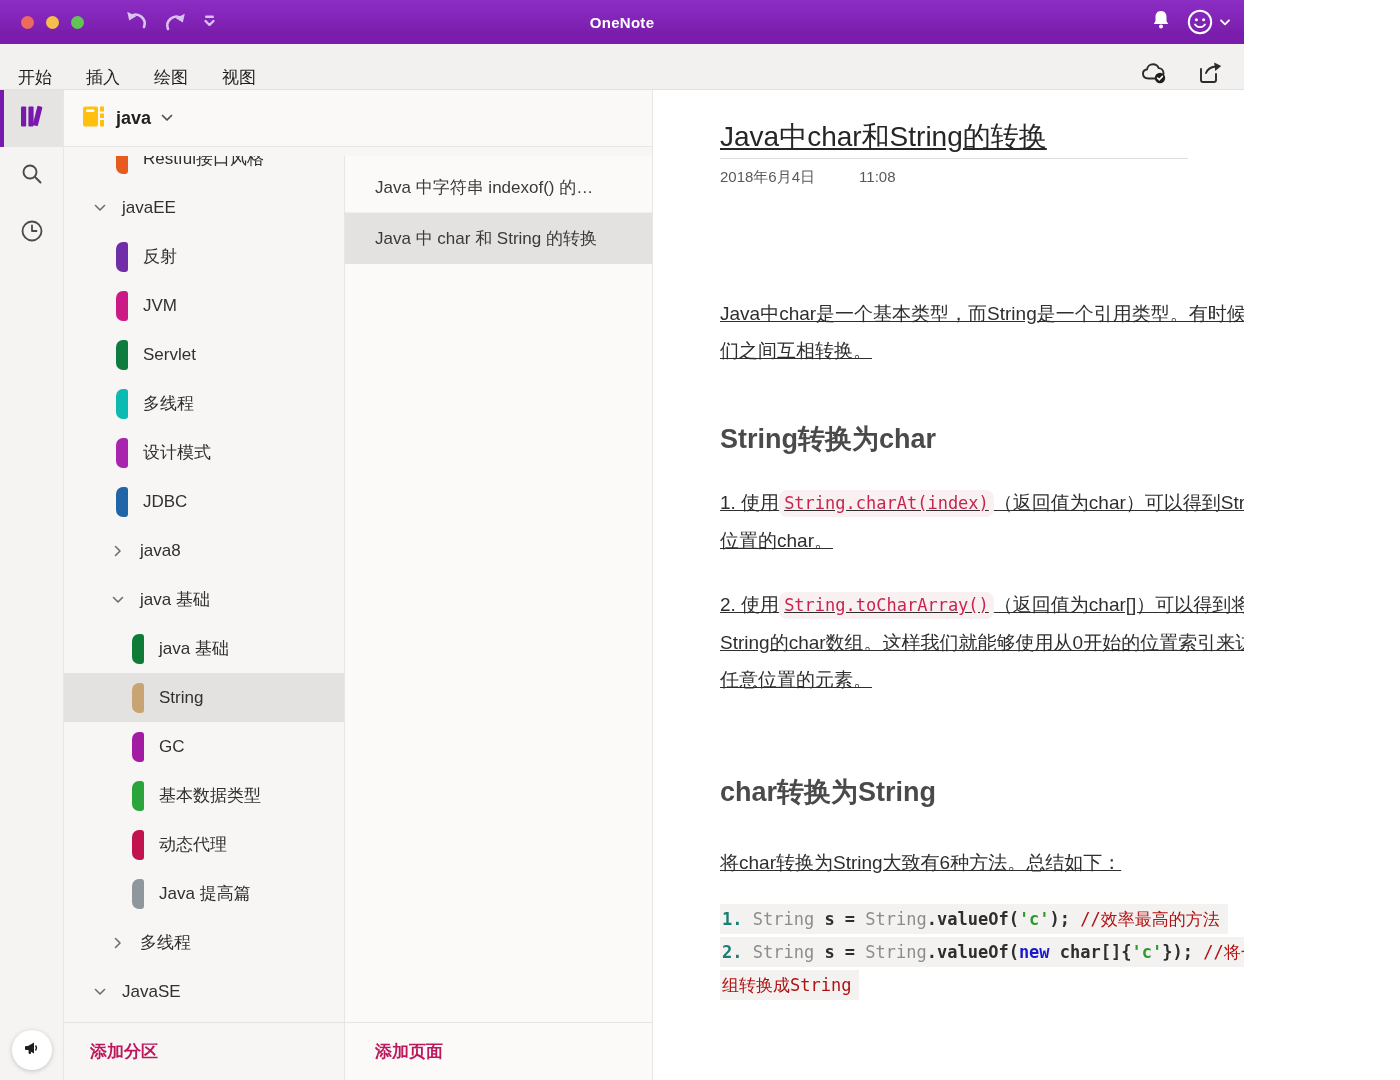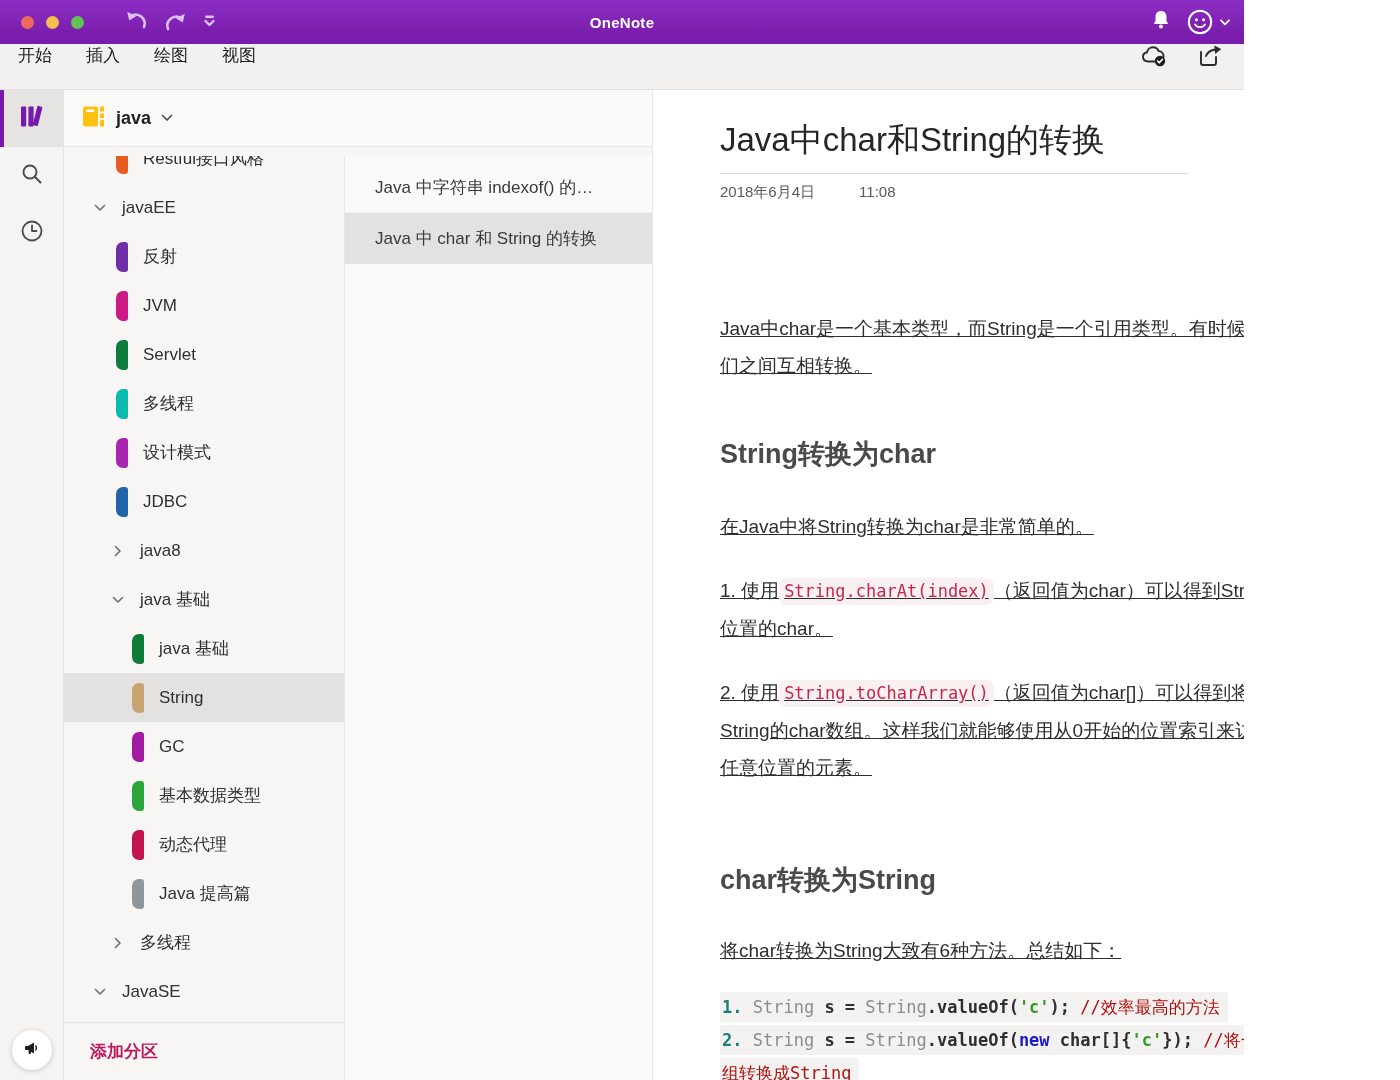--- a/index.html
+++ b/index.html
@@ -13,21 +13,21 @@
   .traffic { display:flex; gap:12px; margin-left:21px; }
   .light { width:13px; height:13px; border-radius:50%; }
   .light-red { background:#EE6A5F; } .light-yellow { background:#F5BE4F; } .light-green { background:#61C554; }
   .history { display:flex; align-items:center; gap:14px; margin-left:40px; }
   .apptitle { position:absolute; left:50%; transform:translateX(-50%); color:#fff; font-size:15px;
               font-weight:600; letter-spacing:.3px; }
   .titlebar-right { position:absolute; right:14px; display:flex; align-items:center; gap:16px; }
 
   
   .menubar { flex:0 0 46px; background:#F2F1EF; border-bottom:1px solid #E2E1DF; display:flex;
-             align-items:flex-start; padding:0 16px; position:relative; }
+             align-items:flex-end; padding:0 16px; position:relative; }
   .menu-item { font-size:17px; color:#1E1E1E; margin:0 17px; cursor:default; }
   .menu-item:first-child { margin-left:2px; }
   .menubar-right { position:absolute; right:20px; display:flex; gap:28px; align-items:center; }
 
   
   .main { flex:1; display:flex; min-height:0; }
 
   
   .rail { flex:0 0 64px; background:#F5F4F3; border-right:1px solid #E7E6E4; display:flex;
           flex-direction:column; position:relative; }
@@ -62,22 +62,22 @@
               color:#3A3A3A; border-bottom:1px solid #F0EFED; white-space:nowrap; }
   .page-row.selected { background:#E3E2E1; border-bottom-color:#E3E2E1; }
 
   .panel-footer { flex:0 0 58px; border-top:1px solid #E5E4E2; display:flex; align-items:center; }
   .sections .panel-footer { padding-left:26px; }
   .pages .panel-footer { padding-left:30px; }
   .add-link { color:#be185d; font-size:17px; font-weight:600; cursor:pointer; }
 
   
   .content { flex:1; background:#fff; padding:28px 40px 0 67px; overflow:hidden; }
-  .note-title { font-size:33px; font-weight:400; color:#262626; padding-bottom:10px;
-                border-bottom:1px solid #DCDCDA; width:468px; white-space:nowrap; }
+  .note-title { font-size:28px; font-weight:400; color:#262626; padding-bottom:2px;
+                border-bottom:1px solid #DCDCDA; width:468px; white-space:nowrap;text-decoration:underline; }
   .note-meta { margin-top:9px; font-size:15px; color:#595959; display:flex; gap:44px; }
   .body-text { font-size:19px; color:#2E2E2E; line-height:37px; width:648px;text-decoration:underline; }
   .intro { margin-top:108px; }
   .h2 { font-size:27px; font-weight:700; color:#4A4A4A; }
   .h2-1 { margin-top:52px; }
   .p-simple { margin-top:36px; }
   .li-item { margin-top:27px; }
   .h2-2 { margin-top:76px; }
   .p-before-code { margin-top:34px; }
   code.inline { font-family:"DejaVu Sans Mono",monospace; font-size:17px; color:#C7254E;
@@ -336,35 +336,37 @@
 
         <div class="pages">
           <div class="page-list">
             <div class="page-row">
               <span>Java 中字符串 indexof() 的…</span>
             </div>
             <div class="page-row selected">
               <span>Java 中 char 和 String 的转换</span>
             </div>
           </div>
+          <div class="panel-footer">
+            <span class="add-link">添加页面</span>
+          </div>
         </div>
       </div>
     </div>
 
     <div class="content">
       <div class="note-title">Java中char和String的转换</div>
       <div class="note-meta">
         <span>2018年6月4日</span>
         <span>11:08</span>
       </div>
 
       <p class="body-text intro">Java中char是一个基本类型，而String是一个引用类型。有时候我们需要在它们之间互相转换。</p>
 
       <div class="h2 h2-1">String转换为char</div>
-      <p class="body-text p-simple">在Java中将String转换为char是非常简单的。</p>
 
       <p class="body-text li-item"><span>1. 使用</span><code class="inline">String.charAt(index)</code><span>（返回值为char）可以得到String中某一指定位置的char。</span></p>
 
       <p class="body-text li-item"><span>2. 使用</span><code class="inline">String.toCharArray()</code><span>（返回值为char[]）可以得到将包含整个String的char数组。这样我们就能够使用从0开始的位置索引来访问string中的任意位置的元素。</span></p>
 
       <div class="h2 h2-2">char转换为String</div>
       <p class="body-text p-before-code">将char转换为String大致有6种方法。总结如下：</p>
 
       <div class="codeblock">
         <div class="codeline"><span class="bg"><span class="tk-num">1. </span><span class="tk-cls">String</span><span class="tk-plain"> s = </span><span class="tk-cls">String</span><span class="tk-plain">.valueOf(</span><span class="tk-str">'c'</span><span class="tk-plain">); </span><span class="tk-comment">//效率最高的方法</span></span></div>

